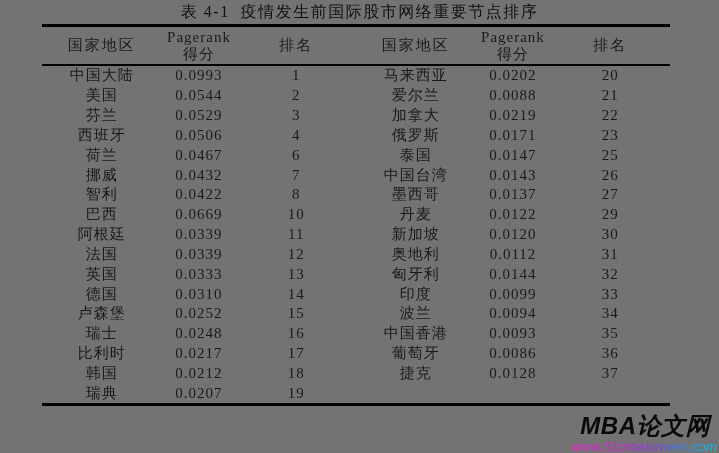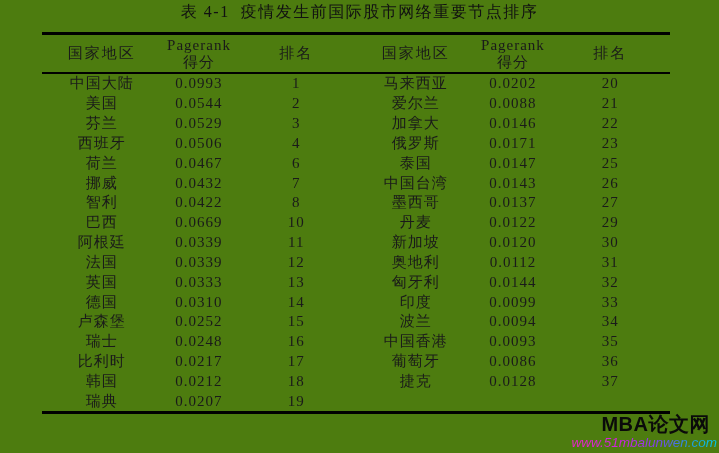--- a/index.html
+++ b/index.html
@@ -1,40 +1,40 @@
 <!DOCTYPE html>
 <html><head>
 <meta charset="utf-8">
 <style>
   html, body { margin: 0; padding: 0; }
   .page {
     position: relative;
     width: 719px;
     height: 453px;
-    background: #4d7c0f;
+    background: #737373;
     overflow: hidden;
     font-family: "Liberation Serif", "DejaVu Serif", serif;
     color: #1a1a1a;
   }
   .caption {
     position: absolute;
     top: 2px;
     left: 0;
     width: 719px;
     text-align: center;
     font-size: 16px;
     letter-spacing: 1.5px;
     font-weight: 500;
     color: #111;
     white-space: pre;
   }
   table.rank-table {
     position: absolute;
     left: 42px;
-    top: 32px;
+    top: 24px;
     width: 628px;
     border-collapse: collapse;
     table-layout: fixed;
     border-top: 3px solid #000;
     border-bottom: 3px solid #000;
   }
   table.rank-table thead tr {
     border-bottom: 2.5px solid #000;
   }
   table.rank-table th {
@@ -63,22 +63,23 @@
   .watermark {
     position: absolute;
     right: 2px;
     top: 414px;
     text-align: right;
     line-height: 1;
   }
   .wm-brand {
     display: block;
     font-family: "Liberation Sans", "DejaVu Sans", sans-serif;
+    font-style: italic;
     font-weight: bold;
-    font-size: 20px;
+    font-size: 24px;
     letter-spacing: 0.5px;
     color: #0a0a0a;
     padding-right: 7px;
   }
   .wm-url {
     display: block;
     margin-top: 2px;
     font-family: "Liberation Sans", "DejaVu Sans", sans-serif;
     font-style: italic;
     font-size: 13.5px;
@@ -144,21 +145,21 @@
           <td>2</td>
           <td>爱尔兰</td>
           <td>0.0088</td>
           <td>21</td>
         </tr>
         <tr>
           <td>芬兰</td>
           <td>0.0529</td>
           <td>3</td>
           <td>加拿大</td>
-          <td>0.0146</td>
+          <td>0.0219</td>
           <td>22</td>
         </tr>
         <tr>
           <td>西班牙</td>
           <td>0.0506</td>
           <td>4</td>
           <td>俄罗斯</td>
           <td>0.0171</td>
           <td>23</td>
         </tr>

